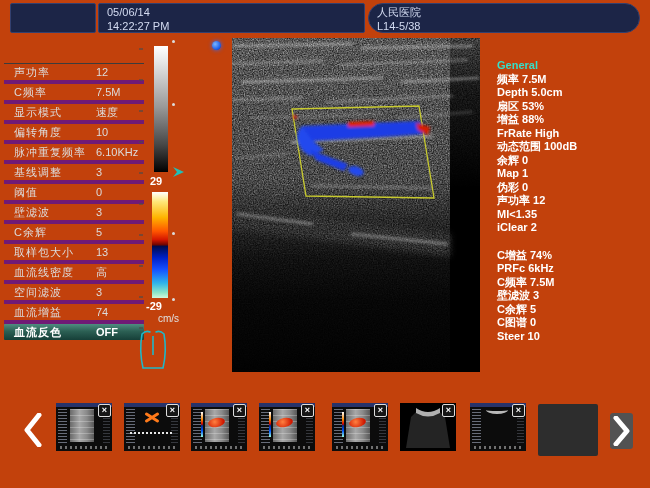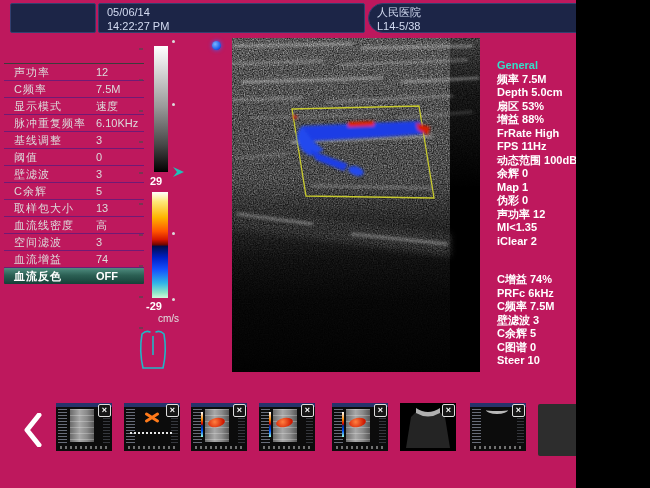--- a/index.html
+++ b/index.html
@@ -1,29 +1,29 @@
 <!DOCTYPE html>
 <html><head>
 <meta charset="utf-8">
 <style>
   html,body{margin:0;padding:0;background:#000;}
-  #screen{position:relative;width:576px;height:488px;background:#be185d;overflow:hidden;
+  #screen{position:relative;width:650px;height:488px;background:#c2410c;overflow:hidden;
           font-family:"Liberation Sans",sans-serif;color:#e8e8e8;}
 
   
   .tbox{position:absolute;top:3px;height:30px;background:#1c2547;border:1px solid #33406f;
         border-radius:2px;box-sizing:border-box;padding:1px 8px;font-size:11px;line-height:14px;color:#d4dcf2;}
   #box-patient{left:10px;width:86px;}
   #box-datetime{left:98px;width:267px;}
   #box-hospital{left:368px;width:272px;border-radius:15px;}
 
   
   #left-panel{position:absolute;left:4px;top:63px;width:140px;border-top:1px solid #3c3c3c;}
   .lp-row{position:relative;height:16px;line-height:16px;font-size:11px;color:#dcdcdc;
-          border-bottom:1px solid #701a75;}
+          border-bottom:4px solid #701a75;}
   .lp-row .lbl{margin-left:10px;letter-spacing:1px;white-space:nowrap;}
   .lp-row .val{position:absolute;left:92px;top:0;white-space:nowrap;}
   .lp-row.hl{background:linear-gradient(180deg,#4f8d80 0%,#2c6054 45%,#163f38 100%);
              color:#fff;font-weight:bold;border-bottom:none;border-radius:1px;}
 
   
   #ruler-ticks{position:absolute;left:139px;top:48px;width:4px;height:290px;
      background:repeating-linear-gradient(180deg,#4a4a4a 0 2px,transparent 2px 31px);opacity:.6;}
   #gray-bar{position:absolute;left:154px;top:46px;width:14px;height:126px;
      background:linear-gradient(180deg,#ffffff 0%,#e8e8e8 12%,#9a9a9a 48%,#484848 78%,#000 100%);}
@@ -40,21 +40,21 @@
      background:radial-gradient(circle at 35% 35%,#7ab4ff,#1256e8 70%,#0a2e90);box-shadow:0 0 4px #2a6aff;}
   #body-marker{position:absolute;left:137px;top:323px;}
 
   
   #us-image{position:absolute;left:232px;top:38px;width:248px;height:334px;background:#000;}
 
   
   #right-panel{position:absolute;left:497px;top:47px;width:150px;font-size:11px;font-weight:bold;
      line-height:13.5px;color:#fff;}
   #right-panel .hdr{color:#35dfc9;margin-top:12px;}
-  #right-panel .grp2{margin-top:25px;}
+  #right-panel .grp2{margin-top:14px;}
 
   
   .thumb{position:absolute;top:403px;width:56px;height:48px;background:#0c0c0c;}
   .thumb .tb{position:absolute;top:0;left:0;right:0;height:4px;background:#27336a;}
   .thumb .ltxt{position:absolute;top:6px;left:2px;width:9px;bottom:8px;
      background:repeating-linear-gradient(180deg,rgba(195,205,230,.5) 0 1px,transparent 1px 3px);}
   .thumb .rtxt{position:absolute;top:6px;right:2px;width:7px;bottom:8px;opacity:.45;
      background:repeating-linear-gradient(180deg,rgba(195,205,230,.5) 0 1px,transparent 1px 3px);}
   .thumb .img{position:absolute;top:6px;left:14px;width:24px;height:33px;
      background:linear-gradient(90deg,#6a6a6a,#a8a8a8 40%,#8a8a8a 70%,#585858),
@@ -89,20 +89,21 @@
   </div>
   <div class="tbox" id="box-hospital">
     <div>人民医院</div>
     <div>L14-5/38</div>
   </div>
 
   <div id="left-panel">
     <div class="lp-row"><span class="lbl">声功率</span><span class="val">12</span></div>
     <div class="lp-row"><span class="lbl">C频率</span><span class="val">7.5M</span></div>
     <div class="lp-row"><span class="lbl">显示模式</span><span class="val">速度</span></div>
+    <div class="lp-row"><span class="lbl">偏转角度</span><span class="val">10</span></div>
     <div class="lp-row"><span class="lbl">脉冲重复频率</span><span class="val">6.10KHz</span></div>
     <div class="lp-row"><span class="lbl">基线调整</span><span class="val">3</span></div>
     <div class="lp-row"><span class="lbl">阈值</span><span class="val">0</span></div>
     <div class="lp-row"><span class="lbl">壁滤波</span><span class="val">3</span></div>
     <div class="lp-row"><span class="lbl">C余辉</span><span class="val">5</span></div>
     <div class="lp-row"><span class="lbl">取样包大小</span><span class="val">13</span></div>
     <div class="lp-row"><span class="lbl">血流线密度</span><span class="val">高</span></div>
     <div class="lp-row"><span class="lbl">空间滤波</span><span class="val">3</span></div>
     <div class="lp-row"><span class="lbl">血流增益</span><span class="val">74</span></div>
     <div class="lp-row hl"><span class="lbl">血流反色</span><span class="val">OFF</span></div>
@@ -199,21 +200,20 @@
     </svg>
   </div>
 
   <div id="right-panel">
     <div class="hdr">General</div>
     <div>频率 7.5M</div>
     <div>Depth 5.0cm</div>
     <div>扇区 53%</div>
     <div>增益 88%</div>
     <div>FrRate High</div>
-    <div>FPS 11Hz</div>
     <div>动态范围 100dB</div>
     <div>余辉 0</div>
     <div>Map 1</div>
     <div>伪彩 0</div>
     <div>声功率 12</div>
     <div>MI&lt;1.35</div>
     <div>iClear 2</div>
     <div class="grp2">
       <div>C增益 74%</div>
       <div>PRFc 6kHz</div>

